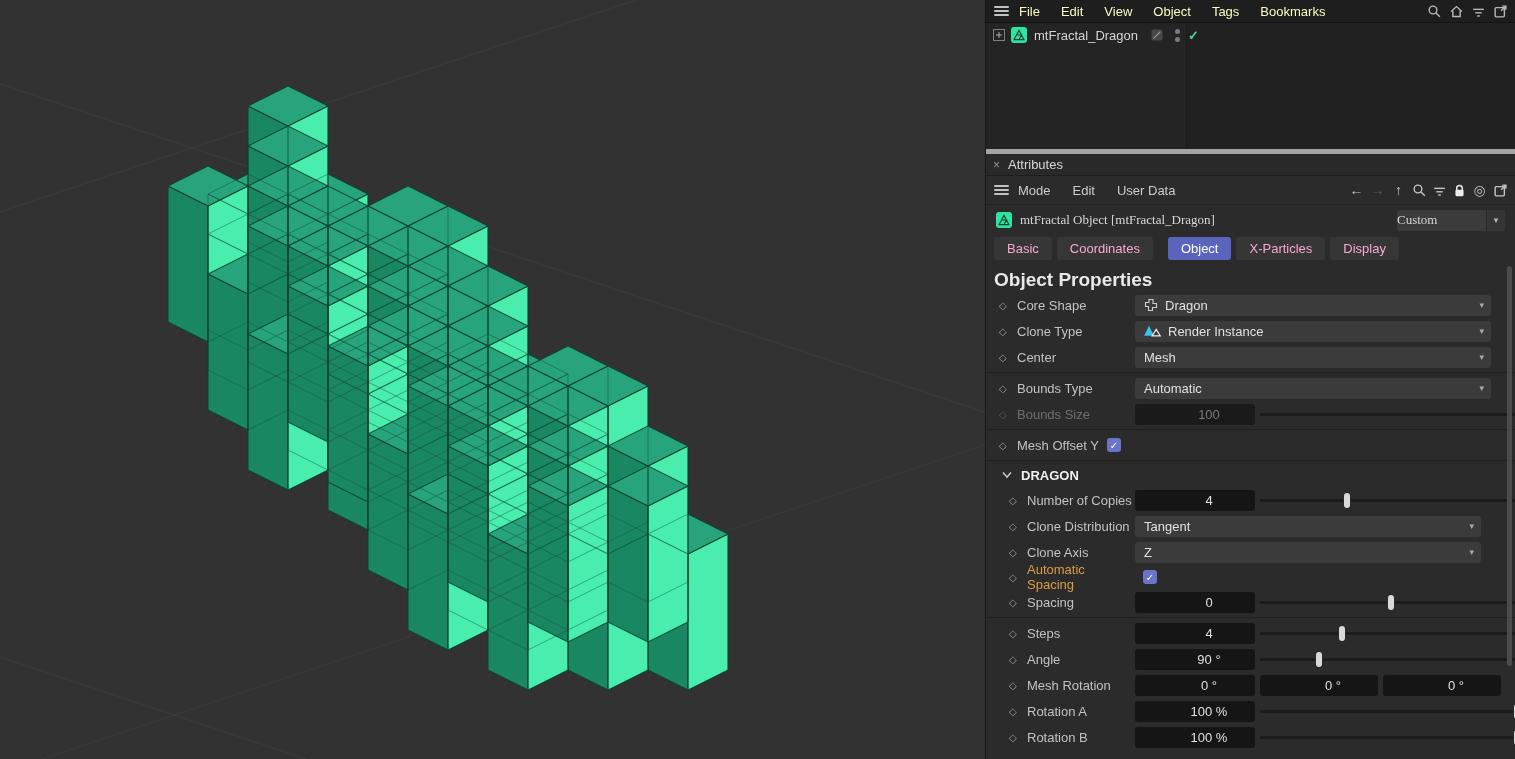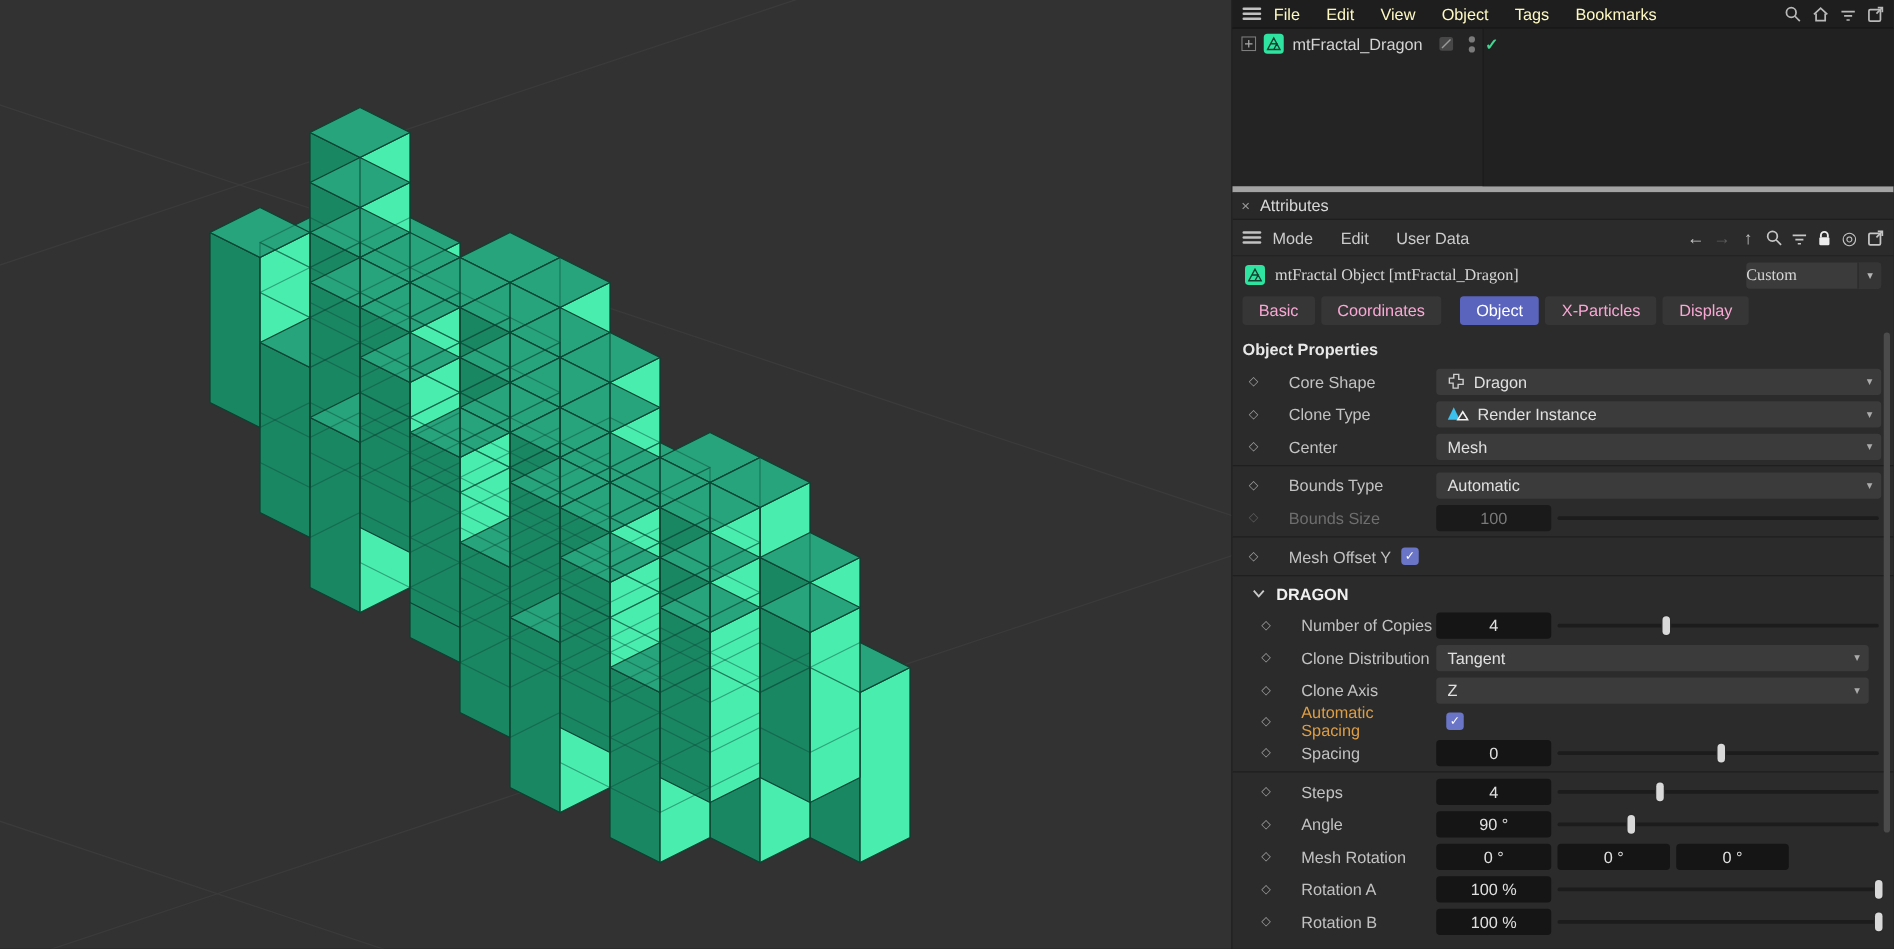--- a/index.html
+++ b/index.html
@@ -50,32 +50,32 @@
              align-items:center;overflow:hidden;}
   .preset-dd .val{color:#d6d6d6;flex:1;}
   .preset-dd .arr{width:18px;height:21px;background:#353535;border-left:1px solid #2b2b2b;display:flex;
                   align-items:center;justify-content:center;color:#b5b5b5;font-size:9px;}
   .tabs{height:27px;display:flex;align-items:center;padding:0 8px;gap:5px;flex:none;}
   .tab{height:23px;padding:0 13px;background:#363636;border-radius:3px;color:#f9a8d4;display:flex;align-items:center;}
   .tab.active{background:#5a64bd;color:#ffffff;}
   .tab.push{margin-left:10px;}
   
   .props{flex:1;padding-top:5px;position:relative;overflow:hidden;}
-  .props-header{height:25px;line-height:25px;padding-left:8px;color:#e8e8e8;font-weight:bold;font-size:13px;}
+  .props-header{height:25px;line-height:25px;padding-left:8px;color:#e8e8e8;font-weight:bold;font-size:19px;}
   .row{height:26px;display:flex;align-items:center;padding-left:13px;color:#c2c2c2;}
   .row.sub{padding-left:23px;}
   .dia{width:10px;color:#9b9b9b;font-size:10px;flex:none;}
   .row.disabled .dia{color:#5a5a5a;}
-  .lbl{margin-left:22px;width:118px;flex:none;}
+  .lbl{margin-left:8px;width:118px;flex:none;}
   .row.sub .lbl{width:108px;}
   .lbl.auto{width:auto;}
   .row.disabled .lbl{color:#6e6e6e;}
   .lbl.orange{color:#dd9e45;}
   .numfield{width:92px;height:21px;background:#151515;border-radius:3px;color:#e0e0e0;display:flex;
-            align-items:center;justify-content:center;flex:none;}
+            align-items:center;justify-content:center;flex:none;padding-left:28px;}
   .numfield.small{width:90px;margin-left:5px;}
   .row.disabled .numfield{color:#7a7a7a;background:#1a1a1a;}
   .slider{margin-left:5px;width:257px;height:21px;position:relative;flex:none;}
   .slider-track{position:absolute;left:0;right:0;top:9px;height:3px;background:#1c1c1c;border-radius:2px;}
   .slider-fill{height:3px;background:#717bc8;border-radius:2px;width:0;}
   .row.disabled .slider-fill{background:#3b4065;}
   .slider-handle{position:absolute;top:3px;width:6px;height:15px;background:#d9d9d9;border-radius:3px;
                  margin-left:-3px;box-shadow:0 0 0 1px #2a2a2a;}
   .dropdown{width:356px;height:21px;background:#3b3b3b;border-radius:3px;display:flex;align-items:center;
             padding-left:9px;box-sizing:border-box;color:#e0e0e0;flex:none;}

